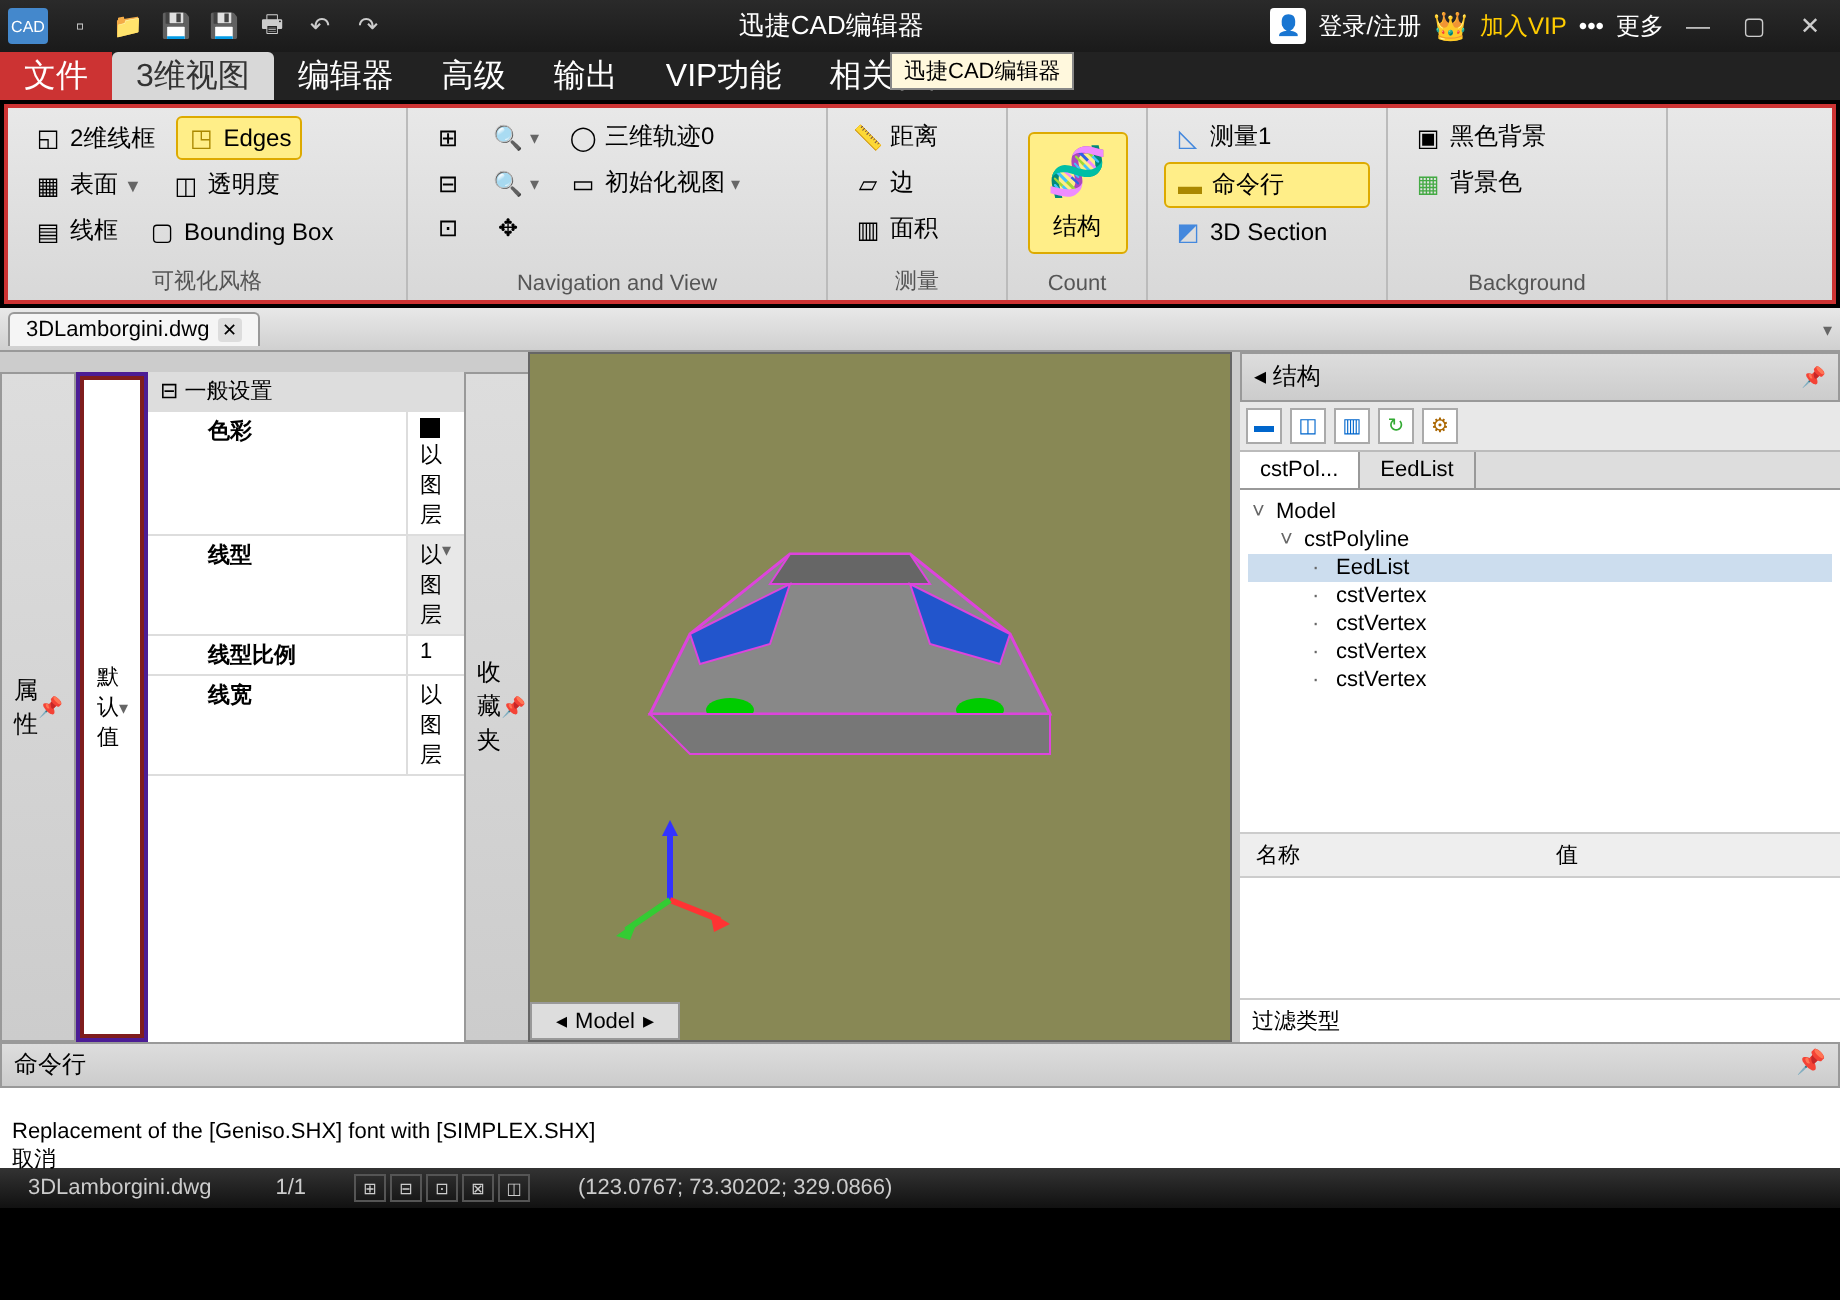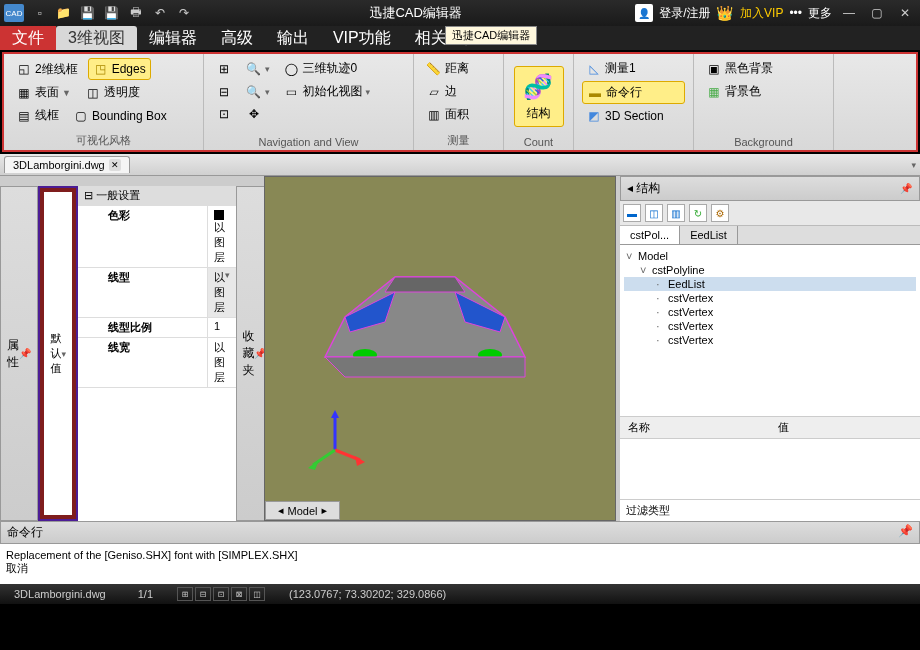--- a/index.html
+++ b/index.html
@@ -29,21 +29,21 @@
 .rb-big { display: flex; flex-direction: column; align-items: center; gap: 2px; padding: 4px 8px; cursor: pointer; border-radius: 3px; }
 .rb-big.hl { background: #ffee88; border: 1px solid #ddaa00; }
 .rb-big .bigico { width: 32px; height: 32px; font-size: 24px; display: flex; align-items: center; justify-content: center; }
 .doctab-bar { height: 22px; background: linear-gradient(#e8e8e8, #d0d0d0); display: flex; align-items: center; padding: 0 4px; border-bottom: 1px solid #999; }
 .doctab { background: #f5f5f5; border: 1px solid #999; border-bottom: none; padding: 2px 8px; font-size: 11px; display: flex; align-items: center; gap: 4px; border-radius: 3px 3px 0 0; }
 .doctab .close { width: 12px; height: 12px; background: #ddd; border-radius: 2px; display: flex; align-items: center; justify-content: center; font-size: 9px; }
 .workspace { display: flex; height: 345px; background: #ccc; }
 .left-panel { width: 260px; background: #4c1d95; display: flex; flex-direction: row; margin-top: 10px; }
 .panel-hdr { background: linear-gradient(#ddd, #ccc); padding: 3px 6px; font-size: 12px; display: flex; justify-content: space-between; align-items: center; border: 1px solid #999; }
 .panel-hdr .pin { font-size: 10px; }
-.combo { background: #fff; border: 4px solid #7f1d1d; padding: 2px 6px; margin: 2px; font-size: 11px; display: flex; justify-content: space-between; align-items: center; }
+.combo { background: #fff; border: 2px solid #7f1d1d; padding: 2px 6px; margin: 2px; font-size: 11px; display: flex; justify-content: space-between; align-items: center; }
 .prop-table { font-size: 11px; background: #fff; }
 .prop-row { display: flex; border-bottom: 1px solid #ddd; }
 .prop-row.hdr { background: #ddd; }
 .prop-row .c1 { width: 130px; padding: 2px 6px; border-right: 1px solid #ddd; }
 .prop-row .c1.indent { padding-left: 30px; font-weight: bold; }
 .prop-row .c2 { flex: 1; padding: 2px 6px; }
 .prop-row .c2.combo-cell { background: #e8e8e8; display: flex; justify-content: space-between; }
 .blk { display: inline-block; width: 10px; height: 10px; background: #000; margin-right: 3px; vertical-align: middle; }
 .fav-hdr { display: flex; padding: 3px 6px; font-size: 11px; border-bottom: 1px solid #ccc; background: #e0e0e0; }
 .fav-hdr .col { flex: 1; }
@@ -63,21 +63,21 @@
 .tree .ind1 { padding-left: 16px; }
 .tree .ind2 { padding-left: 32px; }
 .tree .tog { display: inline-block; width: 12px; color: #666; }
 .detail-table { background: #fff; border-top: 1px solid #ccc; }
 .detail-row { display: flex; font-size: 11px; }
 .detail-row.hdr { background: #eee; border-bottom: 1px solid #ccc; }
 .detail-row .dc { flex: 1; padding: 3px 8px; }
 .filter-row { background: #fff; padding: 3px 6px; font-size: 11px; border-top: 1px solid #ccc; }
 .cmd-panel { background: #e8e8e8; }
 .cmd-hdr { background: linear-gradient(#ddd, #ccc); padding: 2px 6px; font-size: 12px; display: flex; justify-content: space-between; border: 1px solid #999; }
-.cmd-body { background: #fff; padding: 5px 6px; font-size: 11px; height: 40px; }
+.cmd-body { background: #fff; padding: 16px 6px; font-size: 11px; height: 40px; }
 .cmd-input { background: #f0f0e8; padding: 3px 6px; font-size: 11px; border-top: 1px solid #ccc; }
 .statusbar { height: 20px; background: linear-gradient(#333, #111); color: #ccc; display: flex; align-items: center; font-size: 11px; padding: 0 6px; gap: 16px; }
 .sb-sect { padding: 0 8px; }
 .sb-icons { display: flex; gap: 2px; }
 .sb-icons span { width: 16px; height: 14px; border: 1px solid #555; display: flex; align-items: center; justify-content: center; font-size: 8px; }
 .drop { font-size: 9px; color: #666; }
 </style>
 </head>
 <body>
 

